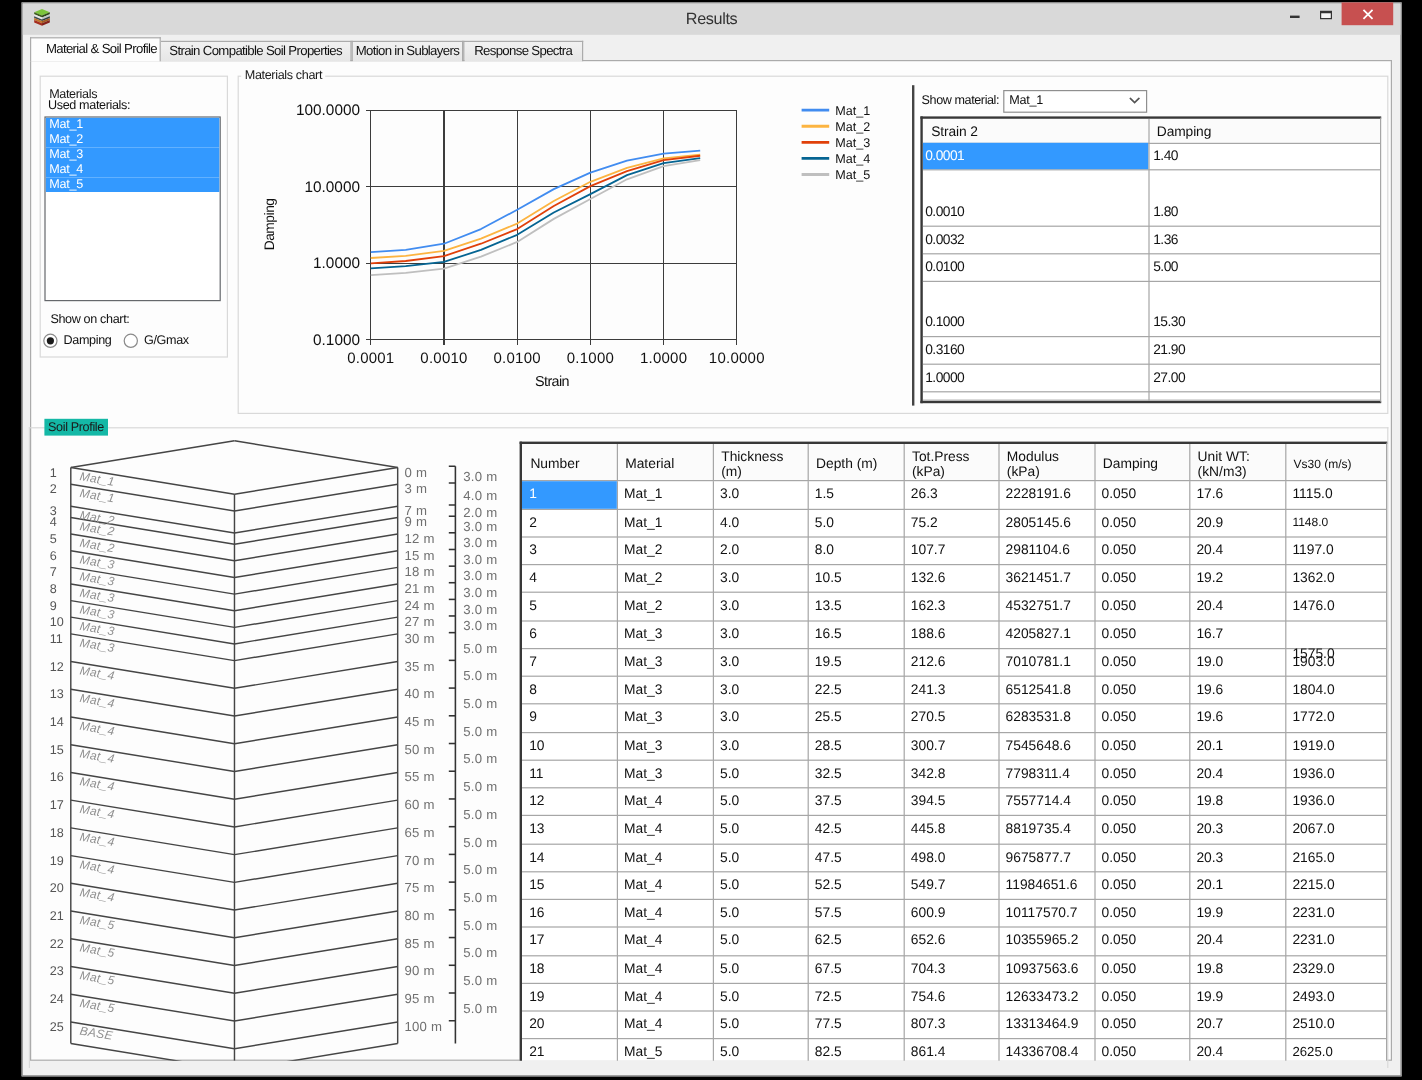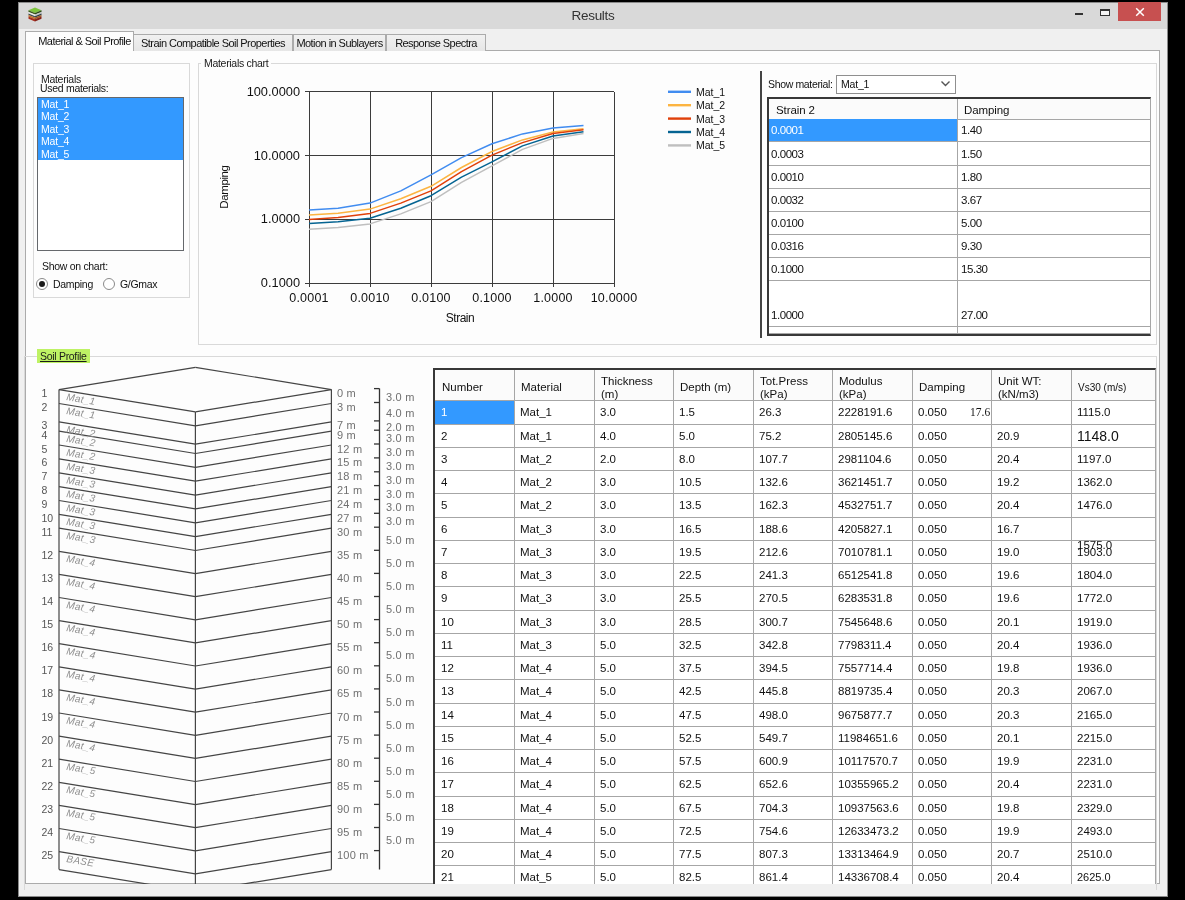--- a/index.html
+++ b/index.html
@@ -101,53 +101,49 @@
     </svg>
 <div style="position:absolute;left:767px;top:97px;width:384px;height:239px;background:#fff;border-top:2px solid #383838;border-left:2px solid #383838;border-right:1px solid #a6a6a6;border-bottom:2px solid #383838;box-sizing:border-box;overflow:hidden;">
       <div style="position:absolute;left:0;top:0;width:381px;height:20.4px;background:#fbfbfb;border-bottom:1px solid #a6a6a6;">
         <div style="position:absolute;left:7px;top:5px;font-size:11.5px;letter-spacing:-0.1px;color:#111;">Strain 2</div>
         <div style="position:absolute;left:195px;top:5px;font-size:11.5px;letter-spacing:-0.1px;color:#111;">Damping</div>
       </div>
       <div style="position:absolute;left:0;top:20.4px;width:381px;height:23.1px;border-bottom:1px solid #a6a6a6;box-sizing:border-box;">
         <div style="position:absolute;left:0;top:0;width:188px;height:22.1px;background:#3399ff;color:#fff;font-size:11.5px;letter-spacing:-0.45px;line-height:22.1px;padding-left:2px;box-sizing:border-box;">0.0001</div>
         <div style="position:absolute;left:192px;top:0;height:22.1px;font-size:11.5px;letter-spacing:-0.45px;line-height:22.1px;color:#111;">1.40</div>
       </div>
-      <div style="position:absolute;left:0;top:43.5px;width:381px;height:23.1px;border-bottom:1px solid #a6a6a6;box-sizing:border-box;">
-        <div style="position:absolute;left:0;top:0;width:188px;height:22.1px;color:#111;font-size:11.5px;letter-spacing:-0.45px;line-height:22.1px;padding-left:2px;box-sizing:border-box;">0.0003</div>
-        <div style="position:absolute;left:192px;top:0;height:22.1px;font-size:11.5px;letter-spacing:-0.45px;line-height:22.1px;color:#111;">1.50</div>
-      </div>
       <div style="position:absolute;left:0;top:66.6px;width:381px;height:23.1px;border-bottom:1px solid #a6a6a6;box-sizing:border-box;">
         <div style="position:absolute;left:0;top:0;width:188px;height:22.1px;color:#111;font-size:11.5px;letter-spacing:-0.45px;line-height:22.1px;padding-left:2px;box-sizing:border-box;">0.0010</div>
         <div style="position:absolute;left:192px;top:0;height:22.1px;font-size:11.5px;letter-spacing:-0.45px;line-height:22.1px;color:#111;">1.80</div>
       </div>
       <div style="position:absolute;left:0;top:89.7px;width:381px;height:23.1px;border-bottom:1px solid #a6a6a6;box-sizing:border-box;">
         <div style="position:absolute;left:0;top:0;width:188px;height:22.1px;color:#111;font-size:11.5px;letter-spacing:-0.45px;line-height:22.1px;padding-left:2px;box-sizing:border-box;">0.0032</div>
-        <div style="position:absolute;left:192px;top:0;height:22.1px;font-size:11.5px;letter-spacing:-0.45px;line-height:22.1px;color:#111;">3.67</div>
+        <div style="position:absolute;left:192px;top:0;height:22.1px;font-size:11.5px;letter-spacing:-0.45px;line-height:22.1px;color:#111;">1.36</div>
       </div>
       <div style="position:absolute;left:0;top:112.8px;width:381px;height:23.1px;border-bottom:1px solid #a6a6a6;box-sizing:border-box;">
         <div style="position:absolute;left:0;top:0;width:188px;height:22.1px;color:#111;font-size:11.5px;letter-spacing:-0.45px;line-height:22.1px;padding-left:2px;box-sizing:border-box;">0.0100</div>
         <div style="position:absolute;left:192px;top:0;height:22.1px;font-size:11.5px;letter-spacing:-0.45px;line-height:22.1px;color:#111;">5.00</div>
       </div>
-      <div style="position:absolute;left:0;top:135.9px;width:381px;height:23.1px;border-bottom:1px solid #a6a6a6;box-sizing:border-box;">
-        <div style="position:absolute;left:0;top:0;width:188px;height:22.1px;color:#111;font-size:11.5px;letter-spacing:-0.45px;line-height:22.1px;padding-left:2px;box-sizing:border-box;">0.0316</div>
-        <div style="position:absolute;left:192px;top:0;height:22.1px;font-size:11.5px;letter-spacing:-0.45px;line-height:22.1px;color:#111;">9.30</div>
-      </div>
       <div style="position:absolute;left:0;top:159.0px;width:381px;height:23.1px;border-bottom:1px solid #a6a6a6;box-sizing:border-box;">
         <div style="position:absolute;left:0;top:0;width:188px;height:22.1px;color:#111;font-size:11.5px;letter-spacing:-0.45px;line-height:22.1px;padding-left:2px;box-sizing:border-box;">0.1000</div>
         <div style="position:absolute;left:192px;top:0;height:22.1px;font-size:11.5px;letter-spacing:-0.45px;line-height:22.1px;color:#111;">15.30</div>
+      </div>
+      <div style="position:absolute;left:0;top:182.1px;width:381px;height:23.1px;border-bottom:1px solid #a6a6a6;box-sizing:border-box;">
+        <div style="position:absolute;left:0;top:0;width:188px;height:22.1px;color:#111;font-size:11.5px;letter-spacing:-0.45px;line-height:22.1px;padding-left:2px;box-sizing:border-box;">0.3160</div>
+        <div style="position:absolute;left:192px;top:0;height:22.1px;font-size:11.5px;letter-spacing:-0.45px;line-height:22.1px;color:#111;">21.90</div>
       </div>
       <div style="position:absolute;left:0;top:205.2px;width:381px;height:23.1px;border-bottom:1px solid #a6a6a6;box-sizing:border-box;">
         <div style="position:absolute;left:0;top:0;width:188px;height:22.1px;color:#111;font-size:11.5px;letter-spacing:-0.45px;line-height:22.1px;padding-left:2px;box-sizing:border-box;">1.0000</div>
         <div style="position:absolute;left:192px;top:0;height:22.1px;font-size:11.5px;letter-spacing:-0.45px;line-height:22.1px;color:#111;">27.00</div>
       </div>
       <div style="position:absolute;left:0;top:234px;width:381px;height:1px;background:#a6a6a6;"></div>
       <div style="position:absolute;left:188px;top:0;width:1px;height:236px;background:#a6a6a6;"></div>
     </div>
 <div style="position:absolute;left:24px;top:356px;width:1133px;height:534px;border:1px solid #d9d9d9;border-bottom:none;box-sizing:border-box;"></div>
-<div style="position:absolute;left:37px;top:349px;height:14px;line-height:14px;background:#bef264;padding:0 3px;font-size:10.5px;letter-spacing:-0.3px;color:#1a1a1a;white-space:nowrap;text-decoration:underline;">Soil Profile</div>
+<div style="position:absolute;left:37px;top:349px;height:14px;line-height:14px;background:#14b8a6;padding:0 3px;font-size:10.5px;letter-spacing:-0.3px;color:#1a1a1a;white-space:nowrap;">Soil Profile</div>
 <svg style="position:absolute;left:28px;top:360px" width="402" height="524" viewBox="0 0 402 524">
       <line x1="31.0" y1="29.6" x2="167.4" y2="7.3" stroke="#454545" stroke-width="1.2"></line>
       <line x1="167.4" y1="7.3" x2="303.4" y2="29.6" stroke="#454545" stroke-width="1.2"></line>
       <line x1="31.0" y1="29.6" x2="167.4" y2="51.9" stroke="#454545" stroke-width="1.2"></line>
       <line x1="167.4" y1="51.9" x2="303.4" y2="29.6" stroke="#454545" stroke-width="1.2"></line>
       <line x1="31.0" y1="43.5" x2="167.4" y2="65.8" stroke="#454545" stroke-width="1.2"></line>
       <line x1="167.4" y1="65.8" x2="303.4" y2="43.5" stroke="#454545" stroke-width="1.2"></line>
       <line x1="31.0" y1="61.9" x2="167.4" y2="84.2" stroke="#454545" stroke-width="1.2"></line>
       <line x1="167.4" y1="84.2" x2="303.4" y2="61.9" stroke="#454545" stroke-width="1.2"></line>
       <line x1="31.0" y1="71.2" x2="167.4" y2="93.5" stroke="#454545" stroke-width="1.2"></line>
@@ -353,32 +349,32 @@
       <div style="position:absolute;left:556px;top:31.4px;width:1px;height:516px;background:#a6a6a6;"></div>
       <div style="position:absolute;left:636px;top:31.4px;width:1px;height:516px;background:#a6a6a6;"></div>
       <div style="position:absolute;left:0;top:31.4px;width:720px;height:23.25px;border-bottom:1px solid #a6a6a6;box-sizing:border-box;"></div>
       <div style="position:absolute;left:0;top:31.4px;width:79px;height:22.25px;background:#3399ff;color:#fff;font-size:11.5px;line-height:22.25px;padding-left:6px;box-sizing:border-box;">1</div>
       <div style="position:absolute;left:85px;top:31.4px;height:22.25px;font-size:11.5px;line-height:22.25px;color:#111;">Mat_1</div>
       <div style="position:absolute;left:165px;top:31.4px;height:22.25px;font-size:11.5px;line-height:22.25px;color:#111;">3.0</div>
       <div style="position:absolute;left:244px;top:31.4px;height:22.25px;font-size:11.5px;line-height:22.25px;color:#111;">1.5</div>
       <div style="position:absolute;left:324px;top:31.4px;height:22.25px;font-size:11.5px;line-height:22.25px;color:#111;">26.3</div>
       <div style="position:absolute;left:403px;top:31.4px;height:22.25px;font-size:11.5px;line-height:22.25px;color:#111;">2228191.6</div>
       <div style="position:absolute;left:483px;top:31.4px;height:22.25px;font-size:11.5px;line-height:22.25px;color:#111;">0.050</div>
-      <div style="position:absolute;left:535px;top:31.4px;height:22.25px;font-size:11.5px;line-height:22.25px;color:#111;font-family:Liberation Serif, serif;">17.6</div>
+      <div style="position:absolute;left:562px;top:31.4px;height:22.25px;font-size:11.5px;line-height:22.25px;color:#111;">17.6</div>
       <div style="position:absolute;left:642px;top:31.4px;height:22.25px;font-size:11.5px;line-height:22.25px;color:#111;">1115.0</div>
       <div style="position:absolute;left:0;top:54.6px;width:720px;height:23.25px;border-bottom:1px solid #a6a6a6;box-sizing:border-box;"></div>
       <div style="position:absolute;left:6px;top:54.6px;height:22.25px;font-size:11.5px;line-height:22.25px;color:#111;">2</div>
       <div style="position:absolute;left:85px;top:54.6px;height:22.25px;font-size:11.5px;line-height:22.25px;color:#111;">Mat_1</div>
       <div style="position:absolute;left:165px;top:54.6px;height:22.25px;font-size:11.5px;line-height:22.25px;color:#111;">4.0</div>
       <div style="position:absolute;left:244px;top:54.6px;height:22.25px;font-size:11.5px;line-height:22.25px;color:#111;">5.0</div>
       <div style="position:absolute;left:324px;top:54.6px;height:22.25px;font-size:11.5px;line-height:22.25px;color:#111;">75.2</div>
       <div style="position:absolute;left:403px;top:54.6px;height:22.25px;font-size:11.5px;line-height:22.25px;color:#111;">2805145.6</div>
       <div style="position:absolute;left:483px;top:54.6px;height:22.25px;font-size:11.5px;line-height:22.25px;color:#111;">0.050</div>
       <div style="position:absolute;left:562px;top:54.6px;height:22.25px;font-size:11.5px;line-height:22.25px;color:#111;">20.9</div>
-      <div style="position:absolute;left:642px;top:54.6px;height:22.25px;font-size:14px;line-height:22.25px;color:#111;">1148.0</div>
+      <div style="position:absolute;left:642px;top:54.6px;height:22.25px;font-size:10px;line-height:22.25px;color:#111;">1148.0</div>
       <div style="position:absolute;left:0;top:77.9px;width:720px;height:23.25px;border-bottom:1px solid #a6a6a6;box-sizing:border-box;"></div>
       <div style="position:absolute;left:6px;top:77.9px;height:22.25px;font-size:11.5px;line-height:22.25px;color:#111;">3</div>
       <div style="position:absolute;left:85px;top:77.9px;height:22.25px;font-size:11.5px;line-height:22.25px;color:#111;">Mat_2</div>
       <div style="position:absolute;left:165px;top:77.9px;height:22.25px;font-size:11.5px;line-height:22.25px;color:#111;">2.0</div>
       <div style="position:absolute;left:244px;top:77.9px;height:22.25px;font-size:11.5px;line-height:22.25px;color:#111;">8.0</div>
       <div style="position:absolute;left:324px;top:77.9px;height:22.25px;font-size:11.5px;line-height:22.25px;color:#111;">107.7</div>
       <div style="position:absolute;left:403px;top:77.9px;height:22.25px;font-size:11.5px;line-height:22.25px;color:#111;">2981104.6</div>
       <div style="position:absolute;left:483px;top:77.9px;height:22.25px;font-size:11.5px;line-height:22.25px;color:#111;">0.050</div>
       <div style="position:absolute;left:562px;top:77.9px;height:22.25px;font-size:11.5px;line-height:22.25px;color:#111;">20.4</div>
       <div style="position:absolute;left:642px;top:77.9px;height:22.25px;font-size:11.5px;line-height:22.25px;color:#111;">1197.0</div>

